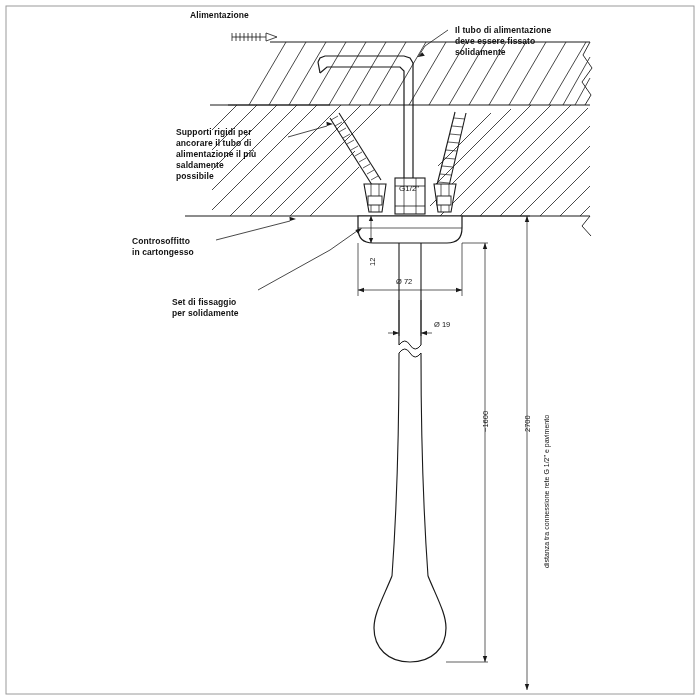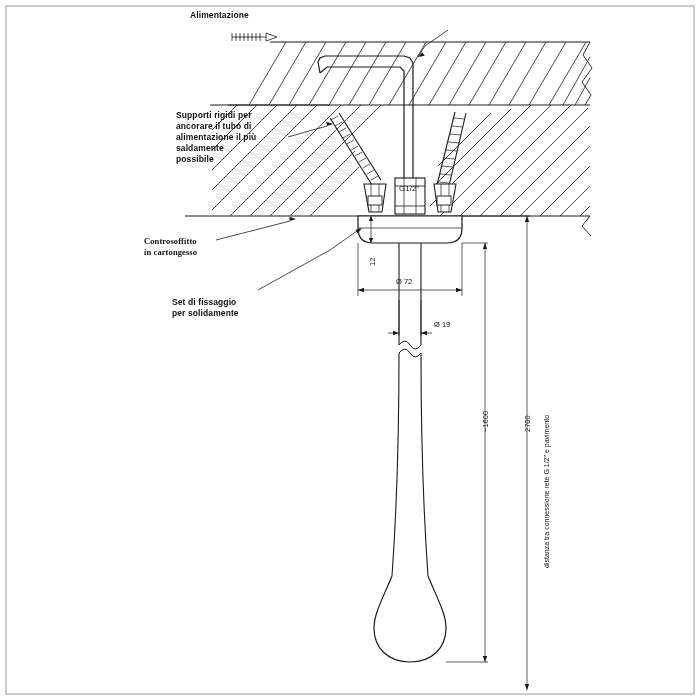--- a/index.html
+++ b/index.html
@@ -255,28 +255,31 @@
 
         <polyline points="258,290 330,250 357,231"></polyline>
         <path d="M362,228 l-4.2,5.6 l-2.4,-3.7 z" fill="#1a1a1a" stroke="none"></path>
       </g>
 
     </g>
   </svg>
 
   <div class="lbl" style="left:190px; top:10px;">Alimentazione</div>
 
-
-  <div class="lbl" style="left:176px; top:110px; width:112px;">Supporti rigidi per
+  <div class="lbl" style="left:455px; top:25px;">Il tubo di alimentazione
+deve essere fissato
+solidamente</div>
+
+  <div class="lbl" style="left:176px; top:127px; width:112px;">Supporti rigidi per
 ancorare il tubo di
 alimentazione il più
 saldamente
 possibile</div>
 
-  <div class="lbl" style="left:144px; top:236px;font-family:Liberation Serif, serif;">Controsoffitto
+  <div class="lbl" style="left:132px; top:236px;">Controsoffitto
 in cartongesso</div>
 
   <div class="lbl" style="left:172px; top:297px;">Set di fissaggio
 per solidamente</div>
 
   <div class="dimtxt" style="left:399px; top:184px; font-size:8px;">G1/2"</div>
 
   <div class="dimtxt vert" style="left:368px; top:266px;">12</div>
 
   <div class="dimtxt" style="left:396px; top:277px;text-align:right;">Ø 72</div>

